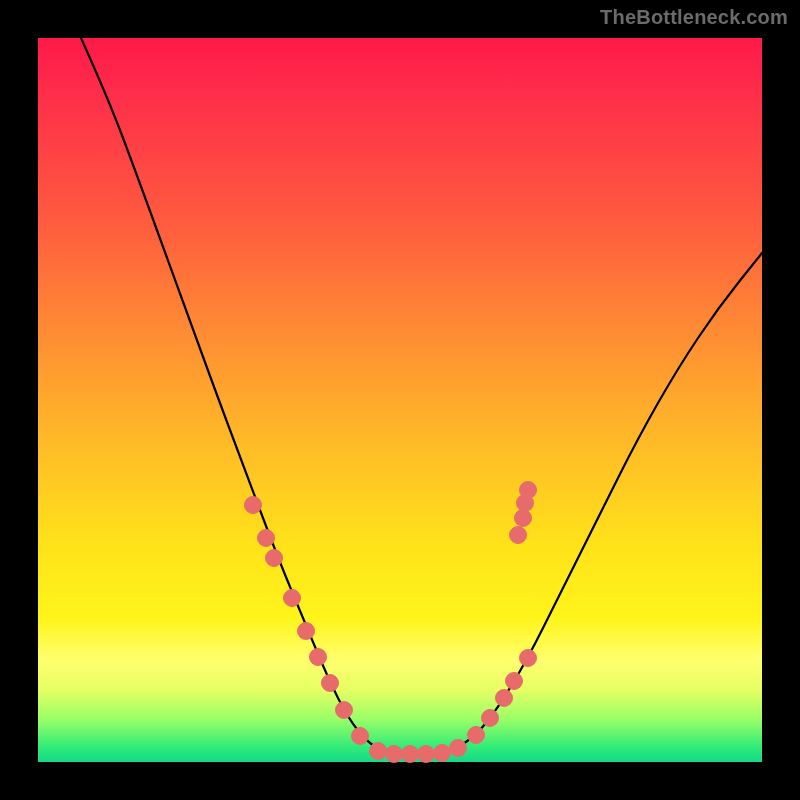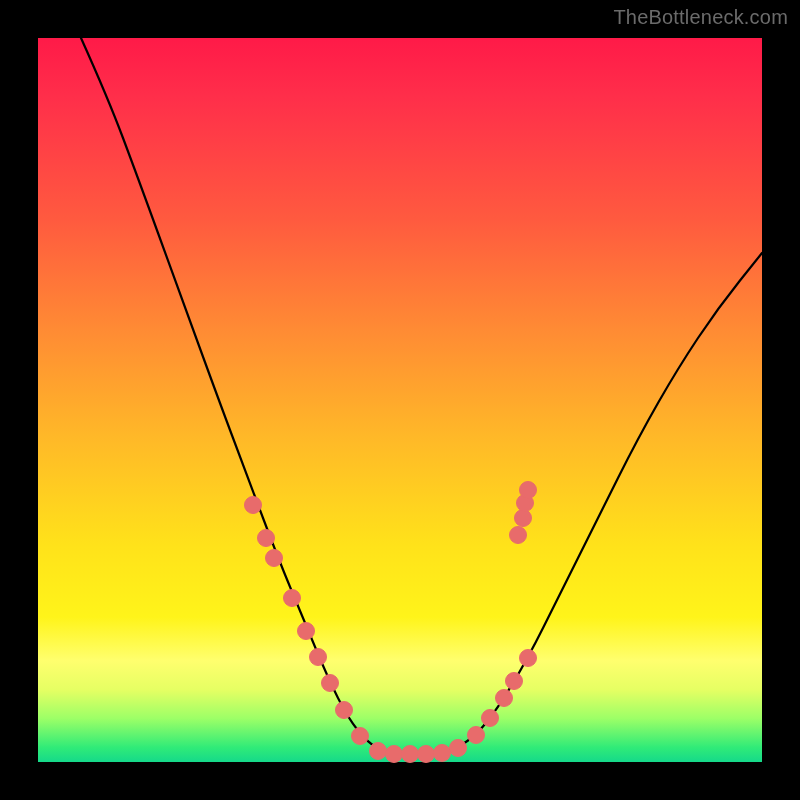--- a/index.html
+++ b/index.html
@@ -41,21 +41,21 @@
       #30eb78 98%,
       #15d98a 100%
     );
   }
   .watermark {
     position: absolute;
     top: 6px;
     right: 12px;
     color: #6b6b6b;
     font-size: 20px;
-    font-weight: 400;
+    font-weight: 700;
     letter-spacing: 0.2px;
     user-select: none;
   }
   svg.overlay {
     position: absolute;
     left: 0;
     top: 0;
     width: 724px;
     height: 724px;
     overflow: visible;

